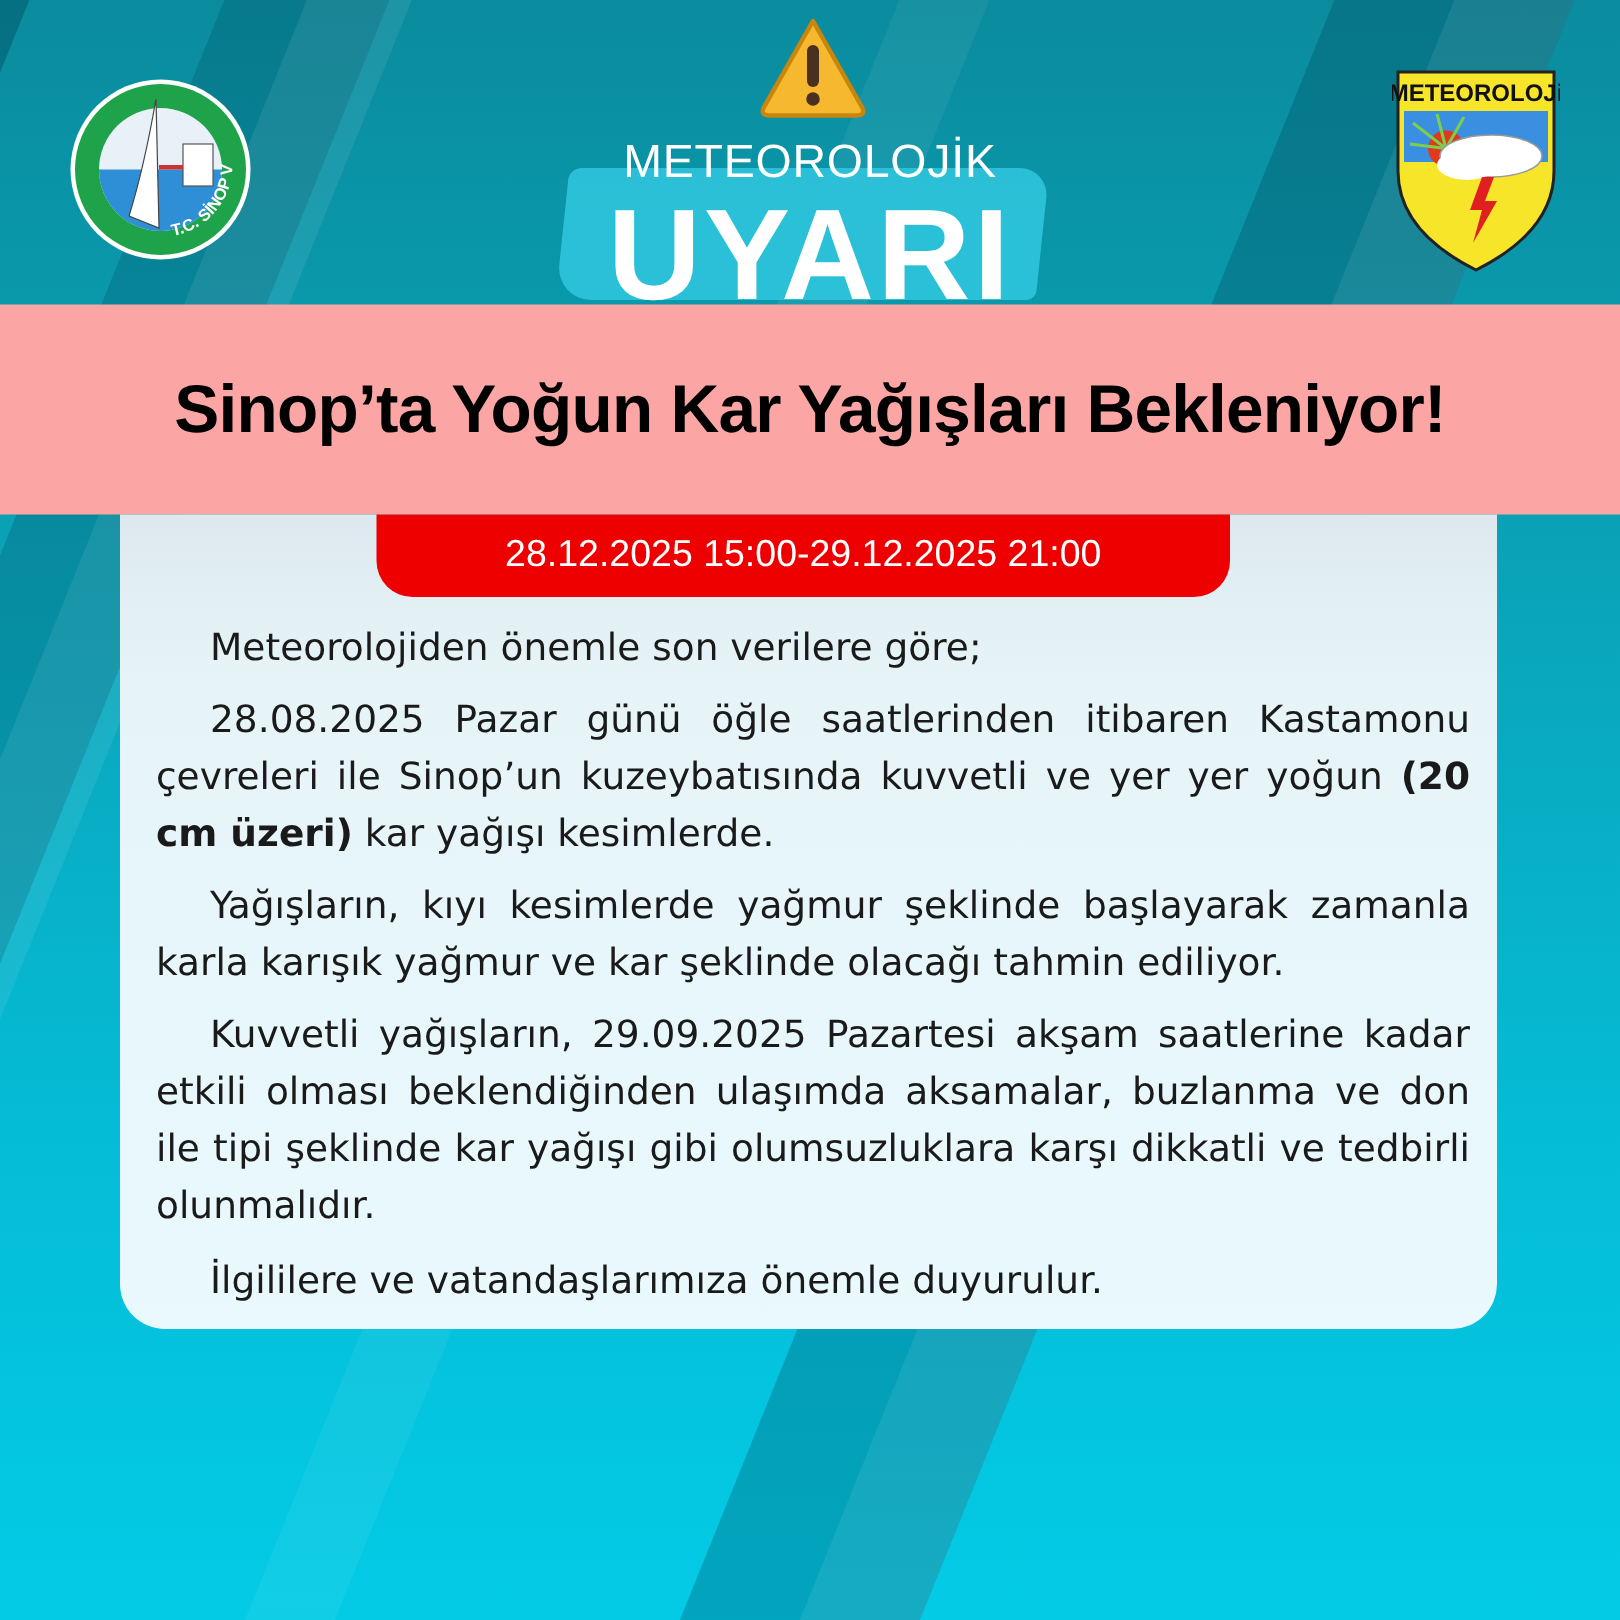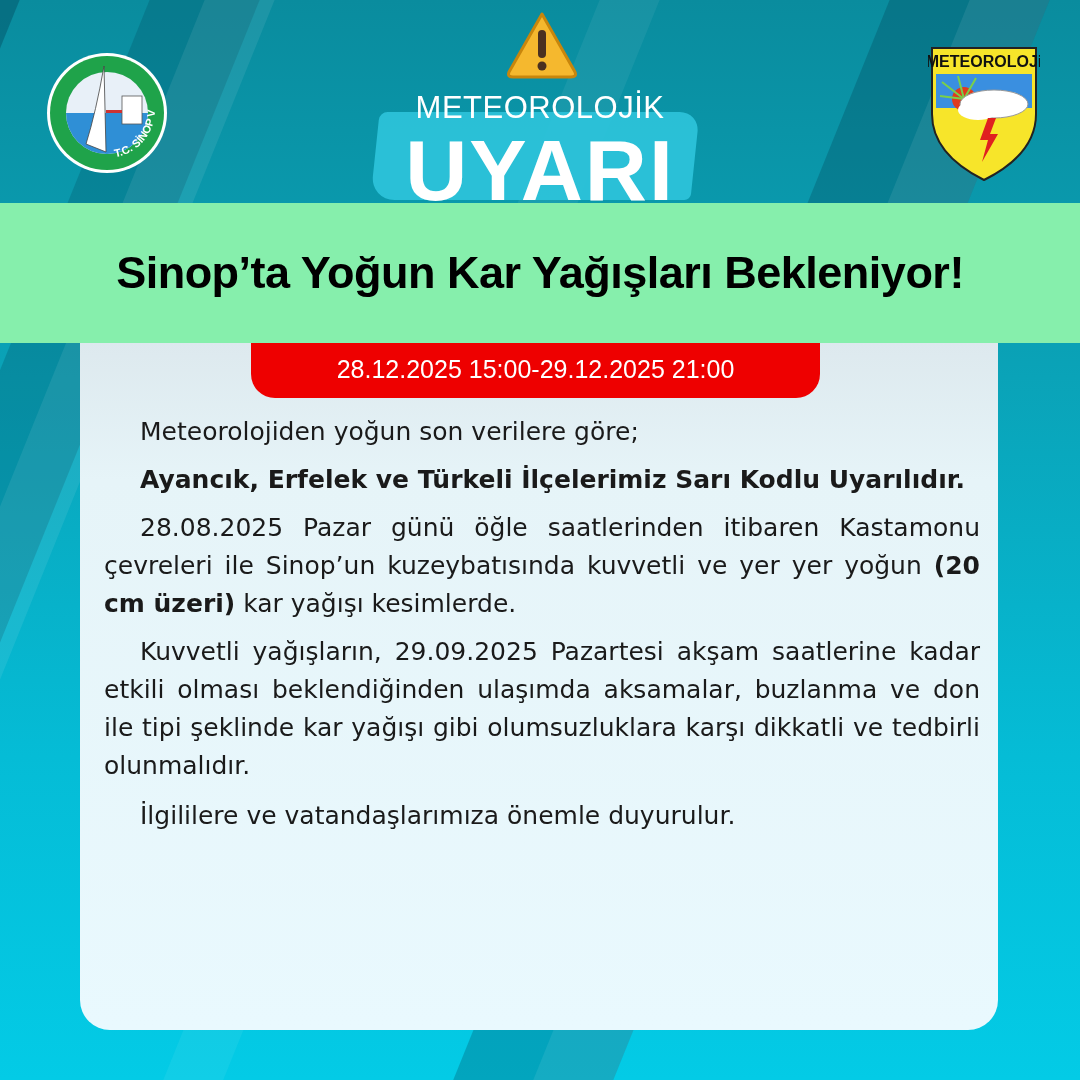--- a/index.html
+++ b/index.html
@@ -17,25 +17,25 @@
   .logo-left{position:absolute;left:46px;top:52px;width:122px;height:122px;}
   .logo-right{position:absolute;left:928px;top:44px;width:112px;height:138px;}
   .warn{position:absolute;left:505px;top:10px;width:74px;height:70px;}
 
   .header-title{position:absolute;left:0;width:1080px;text-align:center;color:#fff;}
   .met{top:90px;font-size:31px;letter-spacing:0.5px;font-family:"Liberation Sans",sans-serif;}
   .brush{position:absolute;left:375px;top:112px;width:320px;height:88px;background:#2ec4dc;
     border-radius:8px 20px 6px 24px;transform:skewX(-6deg);opacity:0.9;}
   .uyari{top:130px;font-size:86px;font-weight:bold;line-height:80px;letter-spacing:2px;font-family:"Liberation Sans",sans-serif;}
 
-  .band{position:absolute;left:0;top:203px;width:1080px;height:140px;background:#86efac;
+  .band{position:absolute;left:0;top:203px;width:1080px;height:140px;background:#fca5a5;
     display:flex;align-items:center;justify-content:center;}
   .band h1{margin:0;font-family:"Liberation Sans",sans-serif;font-weight:bold;font-size:45px;color:#000;letter-spacing:-0.5px;}
 
-  .card{position:absolute;left:80px;top:343px;width:918px;height:687px;
+  .card{position:absolute;left:80px;top:343px;width:918px;height:543px;
     background:linear-gradient(180deg,#dde9ee 0%,#e6f4f8 20%,#e9f9fe 100%);
     border-radius:0 0 30px 30px;}
   .pill{position:absolute;left:171px;top:0;width:569px;height:55px;background:#ee0000;
     border-radius:0 0 24px 24px;color:#fff;font-size:25px;text-align:center;line-height:52px;
     font-family:"Liberation Sans",sans-serif;}
   .body{position:absolute;left:24px;top:70px;width:876px;color:#1a1a1a;
     font-family:"DejaVu Sans",sans-serif;font-size:25px;line-height:38px;}
   .body p{margin:0 0 10px 0;text-align:justify;text-indent:36px;}
   .body p.bold{font-weight:bold;}
   .body p.last{margin-top:12px;}
@@ -94,19 +94,19 @@
   <path d="M60 74 L52 96 L60 96 L54 118 L70 90 L62 90 L68 74 Z" fill="#e02020"></path>
 </svg>
 
 <div class="band">
   <h1>Sinop’ta Yoğun Kar Yağışları Bekleniyor!</h1>
 </div>
 
 <div class="card">
   <div class="pill">28.12.2025 15:00-29.12.2025 21:00</div>
   <div class="body">
-    <p>Meteorolojiden yoğun son verilere göre;</p>
-    <p class="bold">Ayancık, Erfelek ve Türkeli İlçelerimiz Sarı Kodlu Uyarılıdır.</p>
+    <p>Meteorolojiden önemle son verilere göre;</p>
     <p><span>28.08.2025 Pazar günü öğle saatlerinden itibaren Kastamonu çevreleri ile Sinop’un kuzeybatısında kuvvetli ve yer yer yoğun </span><b>(20 cm üzeri)</b><span> kar yağışı kesimlerde.</span></p>
+    <p>Yağışların, kıyı kesimlerde yağmur şeklinde başlayarak zamanla karla karışık yağmur ve kar şeklinde olacağı tahmin ediliyor.</p>
     <p>Kuvvetli yağışların, 29.09.2025 Pazartesi akşam saatlerine kadar etkili olması beklendiğinden ulaşımda aksamalar, buzlanma ve don ile tipi şeklinde kar yağışı gibi olumsuzluklara karşı dikkatli ve tedbirli olunmalıdır.</p>
     <p class="last">İlgililere ve vatandaşlarımıza önemle duyurulur.</p>
   </div>
 </div>
 
 </body></html>

